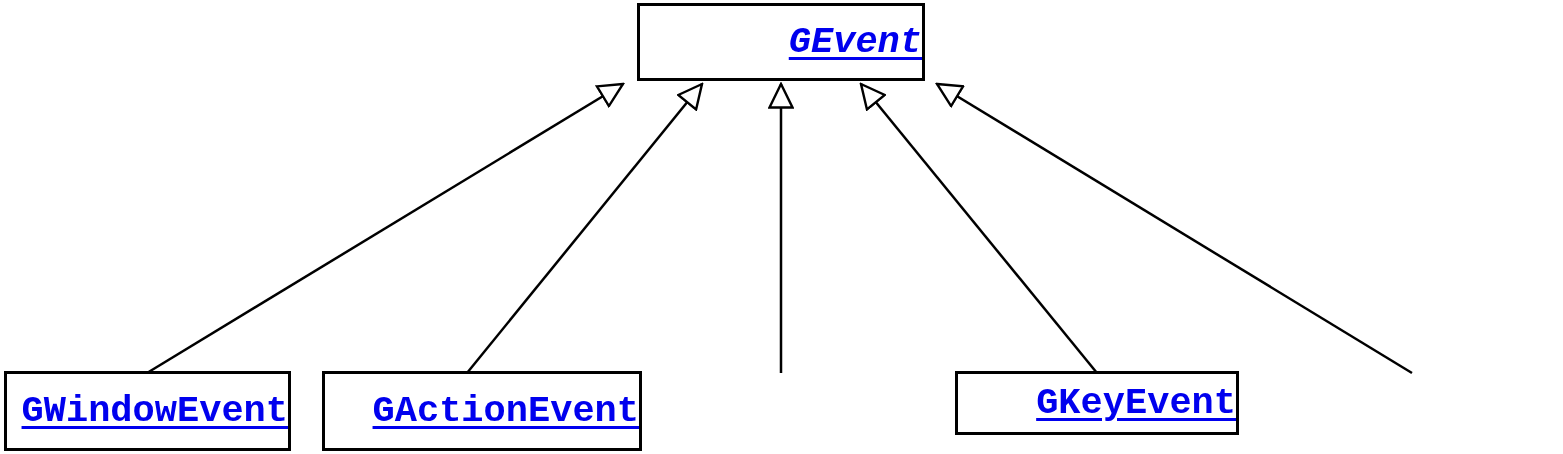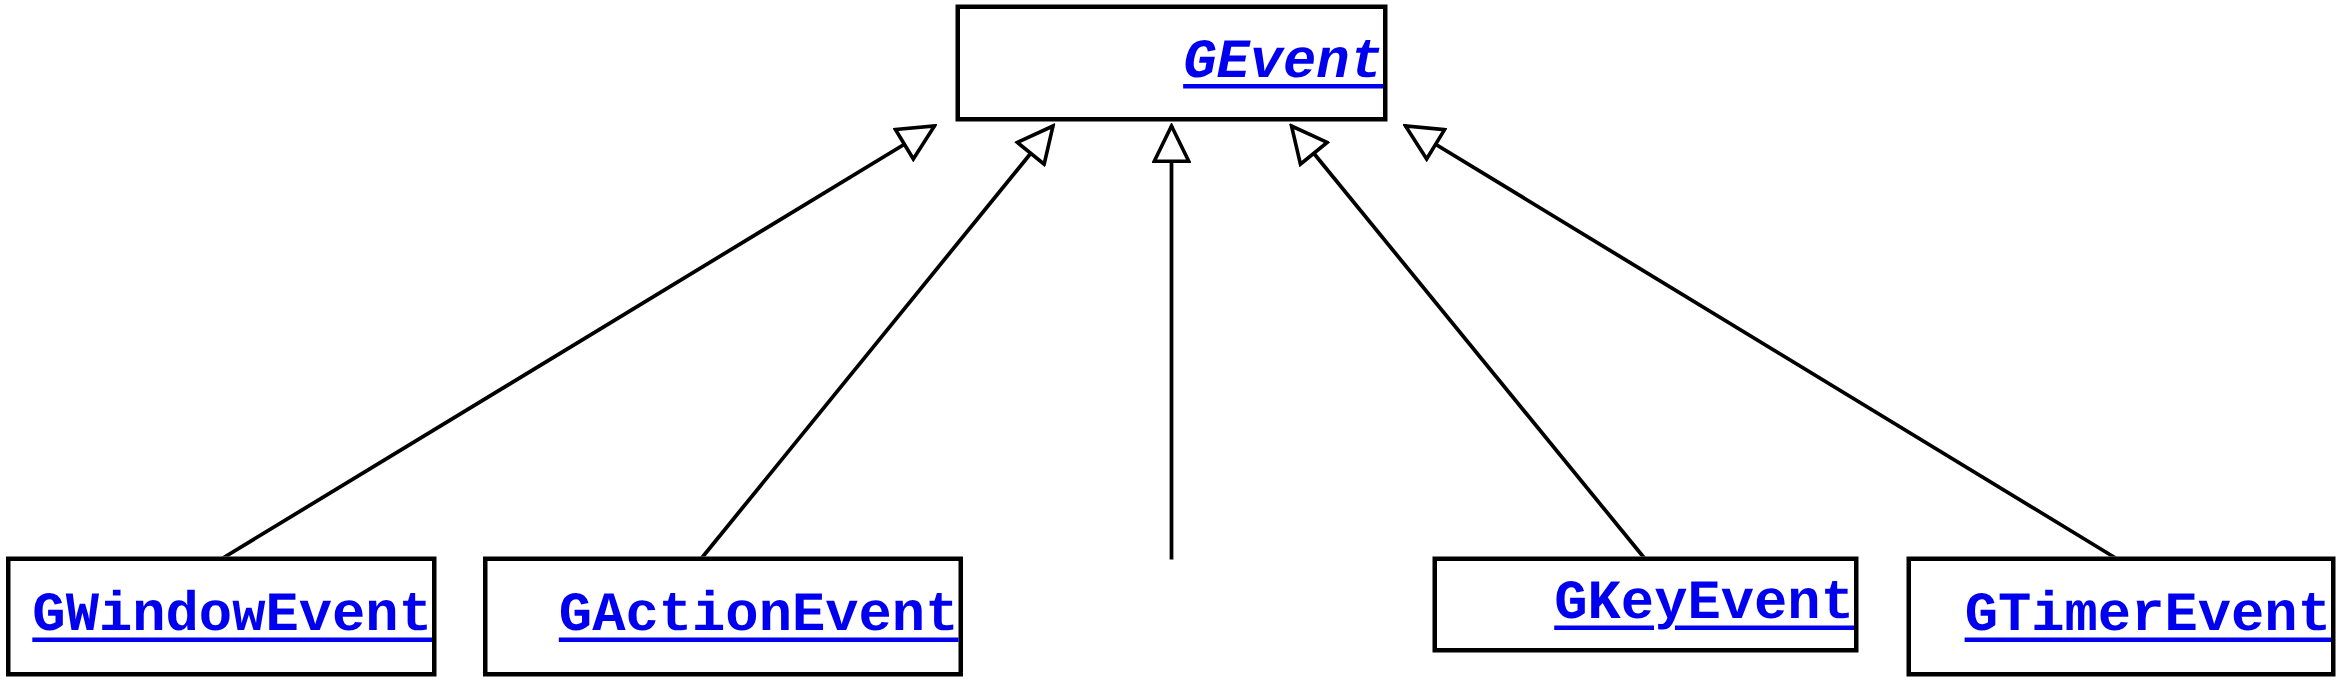--- a/index.html
+++ b/index.html
@@ -83,17 +83,14 @@
 
   <div class="class-box" id="box-gactionevent">
     <span class="class-label">GActionEvent</span>
   </div>
 
 
   <div class="class-box" id="box-gkeyevent">
     <span class="class-label">GKeyEvent</span>
   </div>
 
-  <div class="class-box" id="box-gtimerevent">
-    <span class="class-label">GTimerEvent</span>
-  </div>
 
 </div>
 
 </body></html>

